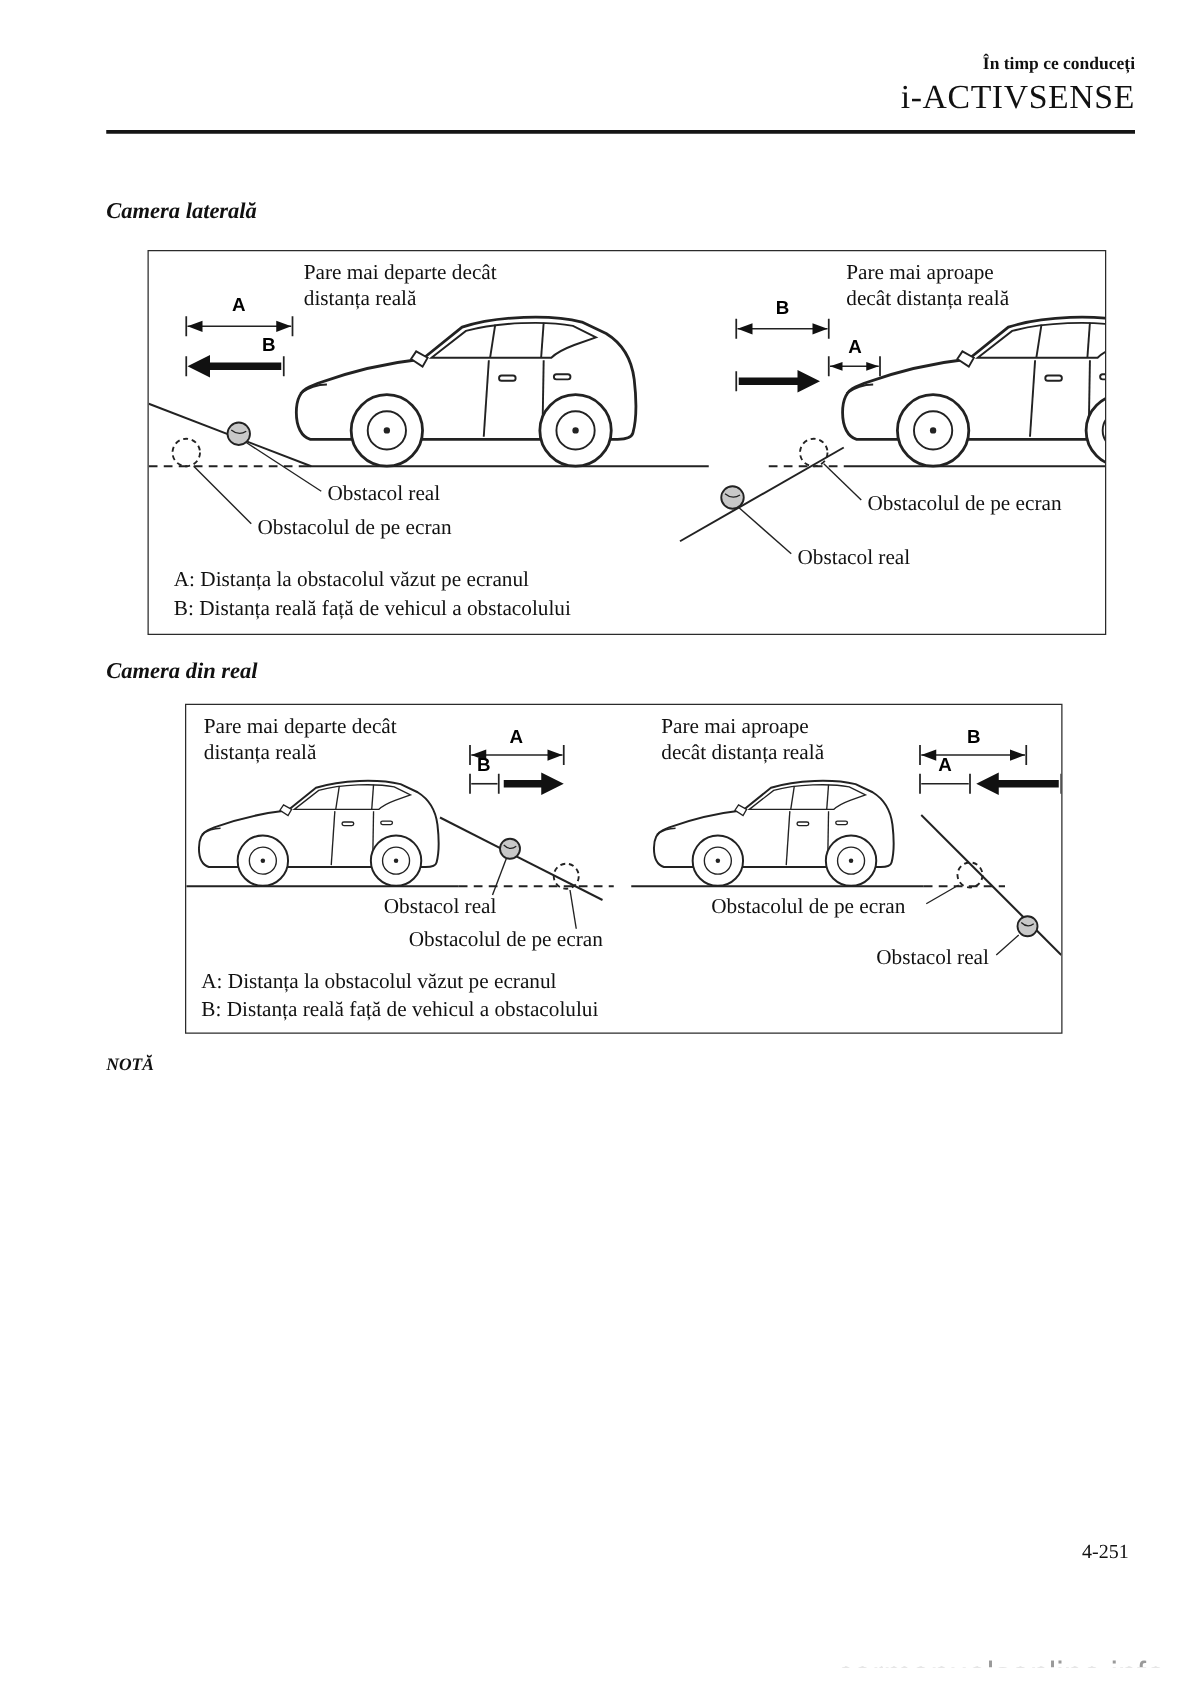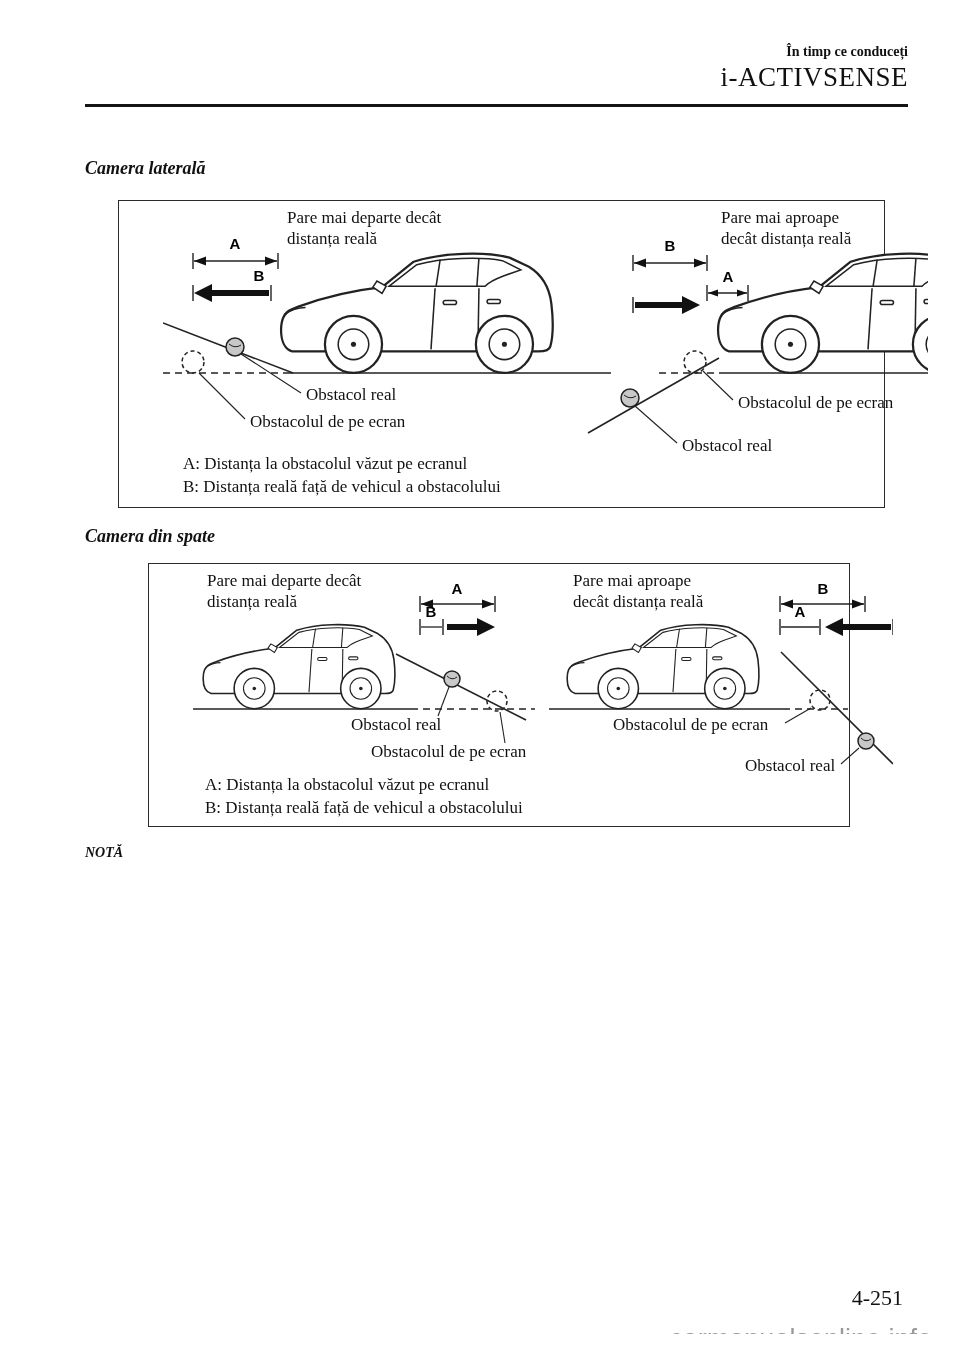--- a/index.html
+++ b/index.html
@@ -8,28 +8,28 @@
     position:relative; width:960px; height:1334px; background:#fff;
     font-family:"Liberation Serif", serif; color:#111; overflow:hidden;
   }
   .hdr { position:absolute; top:44px; right:52px; text-align:right; }
   .kicker { font-size:14px; font-weight:bold; }
   .title  { font-size:27px; font-weight:normal; letter-spacing:.5px; margin-top:2px; }
   .rule   { position:absolute; top:104px; left:85px; width:823px; height:3px; background:#151515; }
   .sec    { position:absolute; left:85px; font-size:18px; font-weight:bold;font-style:italic; }
   .sec1   { top:158px; }
   .sec2   { top:526px; }
-  .figbox { position:absolute; border:1px solid #2b2b2b; background:#fff;padding-left:44px; }
+  .figbox { position:absolute; border:1px solid #2b2b2b; background:#fff; }
   .figbox-side { top:200px; left:118px; width:767px; height:308px; }
   .figbox-rear { top:563px; left:148px; width:702px; height:264px; }
   svg.figsvg { display:block; }
 
   .note-h { position:absolute; top:845px; left:85px; font-size:14px; font-weight:bold; font-style:italic; }
   .note-b { position:absolute; top:873px; left:85px; width:836px; font-size:17.5px; font-style:italic; line-height:1.32; }
-  .pageno { position:absolute; top:1285px; right:57px; font-size:22px; }
+  .pageno { position:absolute; top:1233px; right:57px; font-size:16px; }
   .wm     { position:absolute; top:1324px; right:28px; font-size:27px; color:#9a9a9a;
             font-family:"Liberation Sans", sans-serif; }
 
   
   .ft   { font-family:"Liberation Serif", serif; font-size:17px; fill:#111; }
   .ab   { font-family:"Liberation Sans", sans-serif; font-size:15px; font-weight:bold; fill:#000; }
   .ln   { stroke:#222; stroke-width:1.3; fill:none; }
   .tick { stroke:#222; stroke-width:1.4; fill:none; }
   .gnd  { stroke:#222; stroke-width:1.6; fill:none; }
   .ldr  { stroke:#222; stroke-width:1.1; fill:none; }
@@ -160,21 +160,21 @@
         <text class="ft" x="575" y="207">Obstacolul de pe ecran</text>
         <line class="ldr" x1="472" y1="205" x2="514" y2="242"></line>
         <text class="ft" x="519" y="250">Obstacol real</text>
       </g>
 
       <text class="ft" x="20" y="268">A: Distanța la obstacolul văzut pe ecranul</text>
       <text class="ft" x="20" y="291">B: Distanța reală față de vehicul a obstacolului</text>
     </svg>
   </div>
 
-  <h2 class="sec sec2">Camera din spate</h2>
+  <h2 class="sec sec2">Camera din real</h2>
 
   <div class="figbox figbox-rear">
     <svg class="figsvg" width="700" height="262" viewBox="0 0 700 262">
 
       <g>
         <text class="ft" x="14" y="22">Pare mai departe decât</text>
         <text class="ft" x="14" y="43">distanța reală</text>
 
         <g>
           <line class="tick" x1="227" y1="32" x2="227" y2="48"></line>

